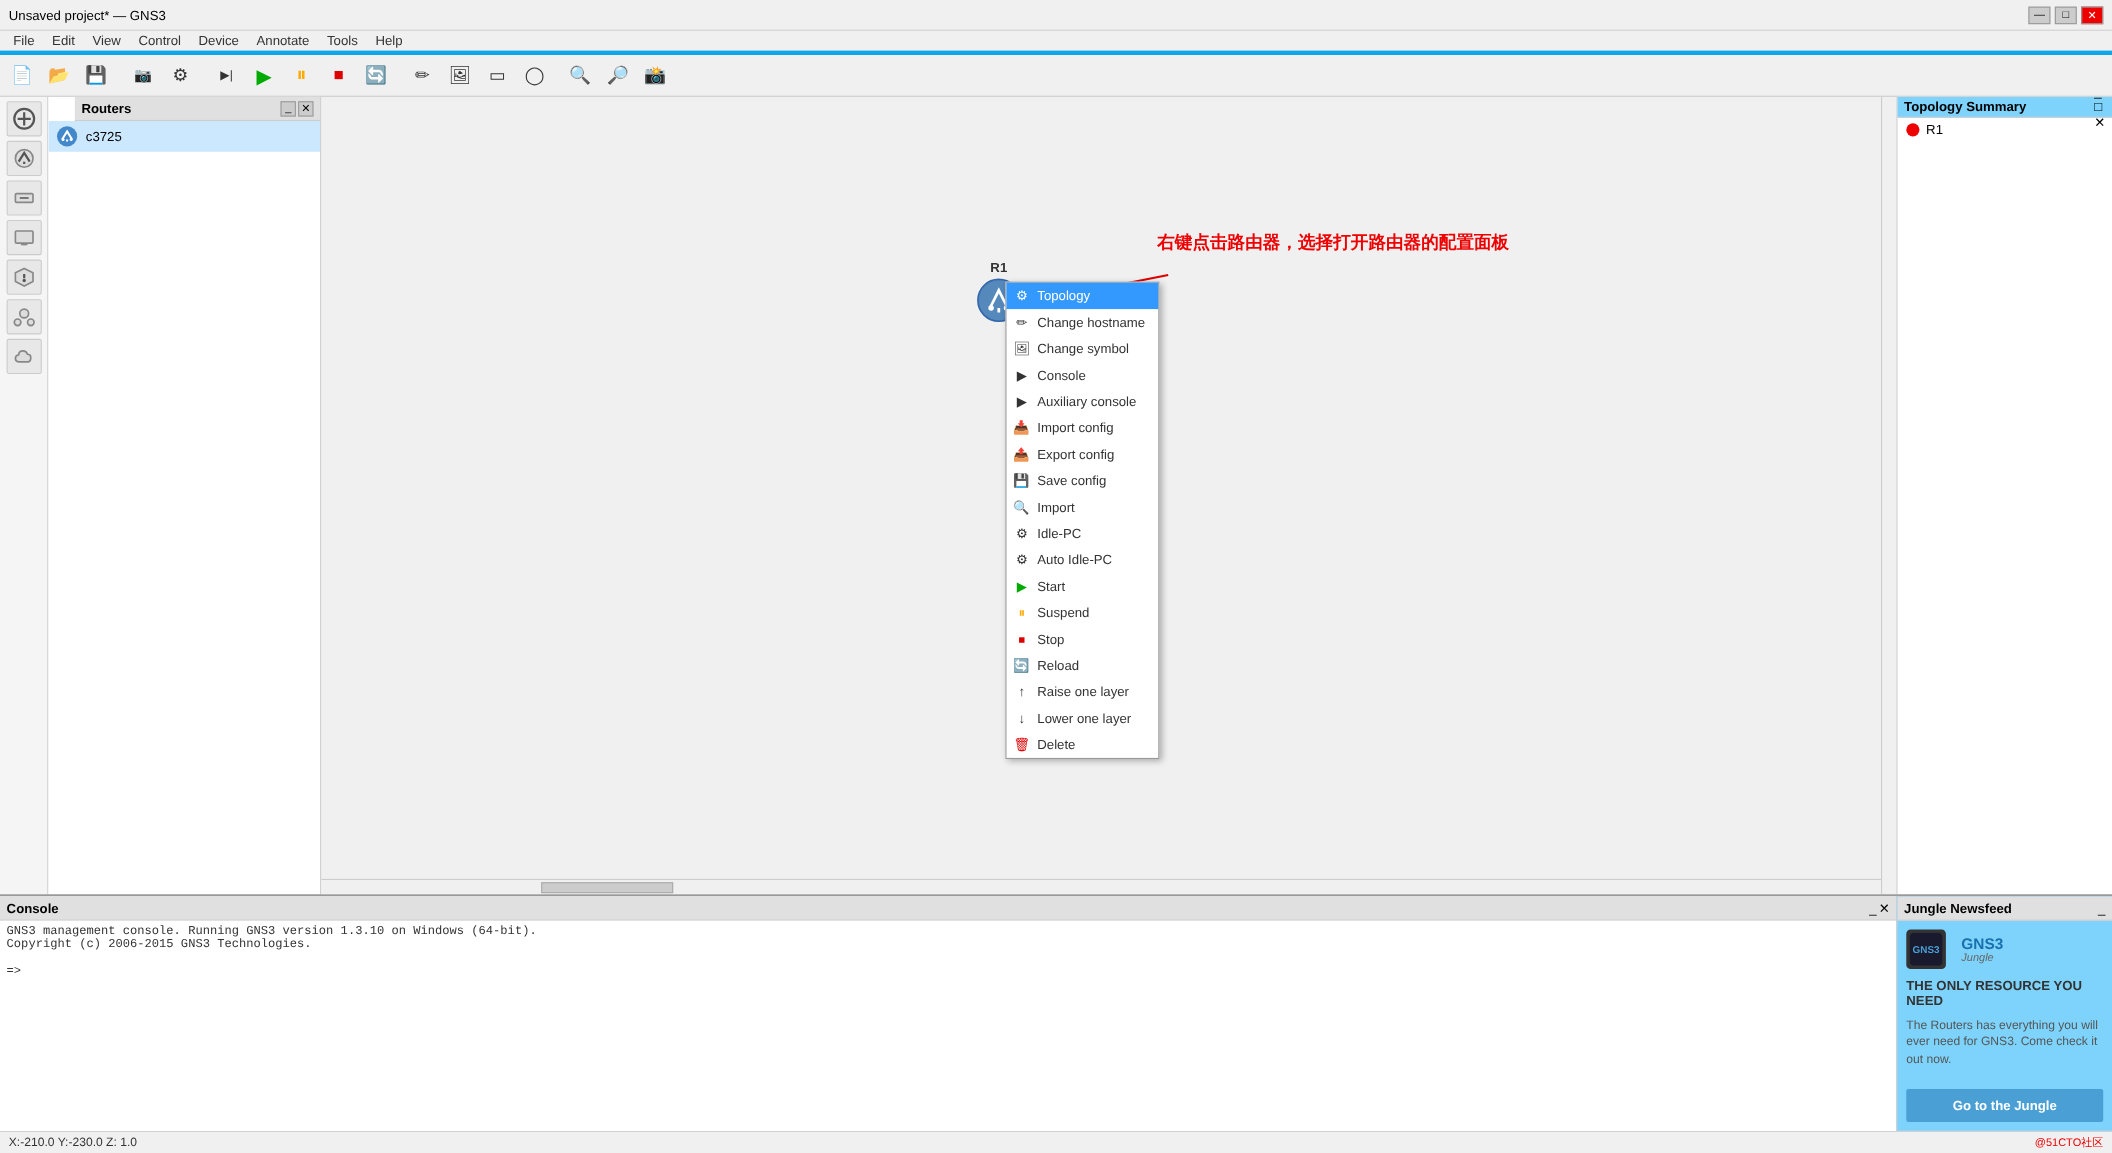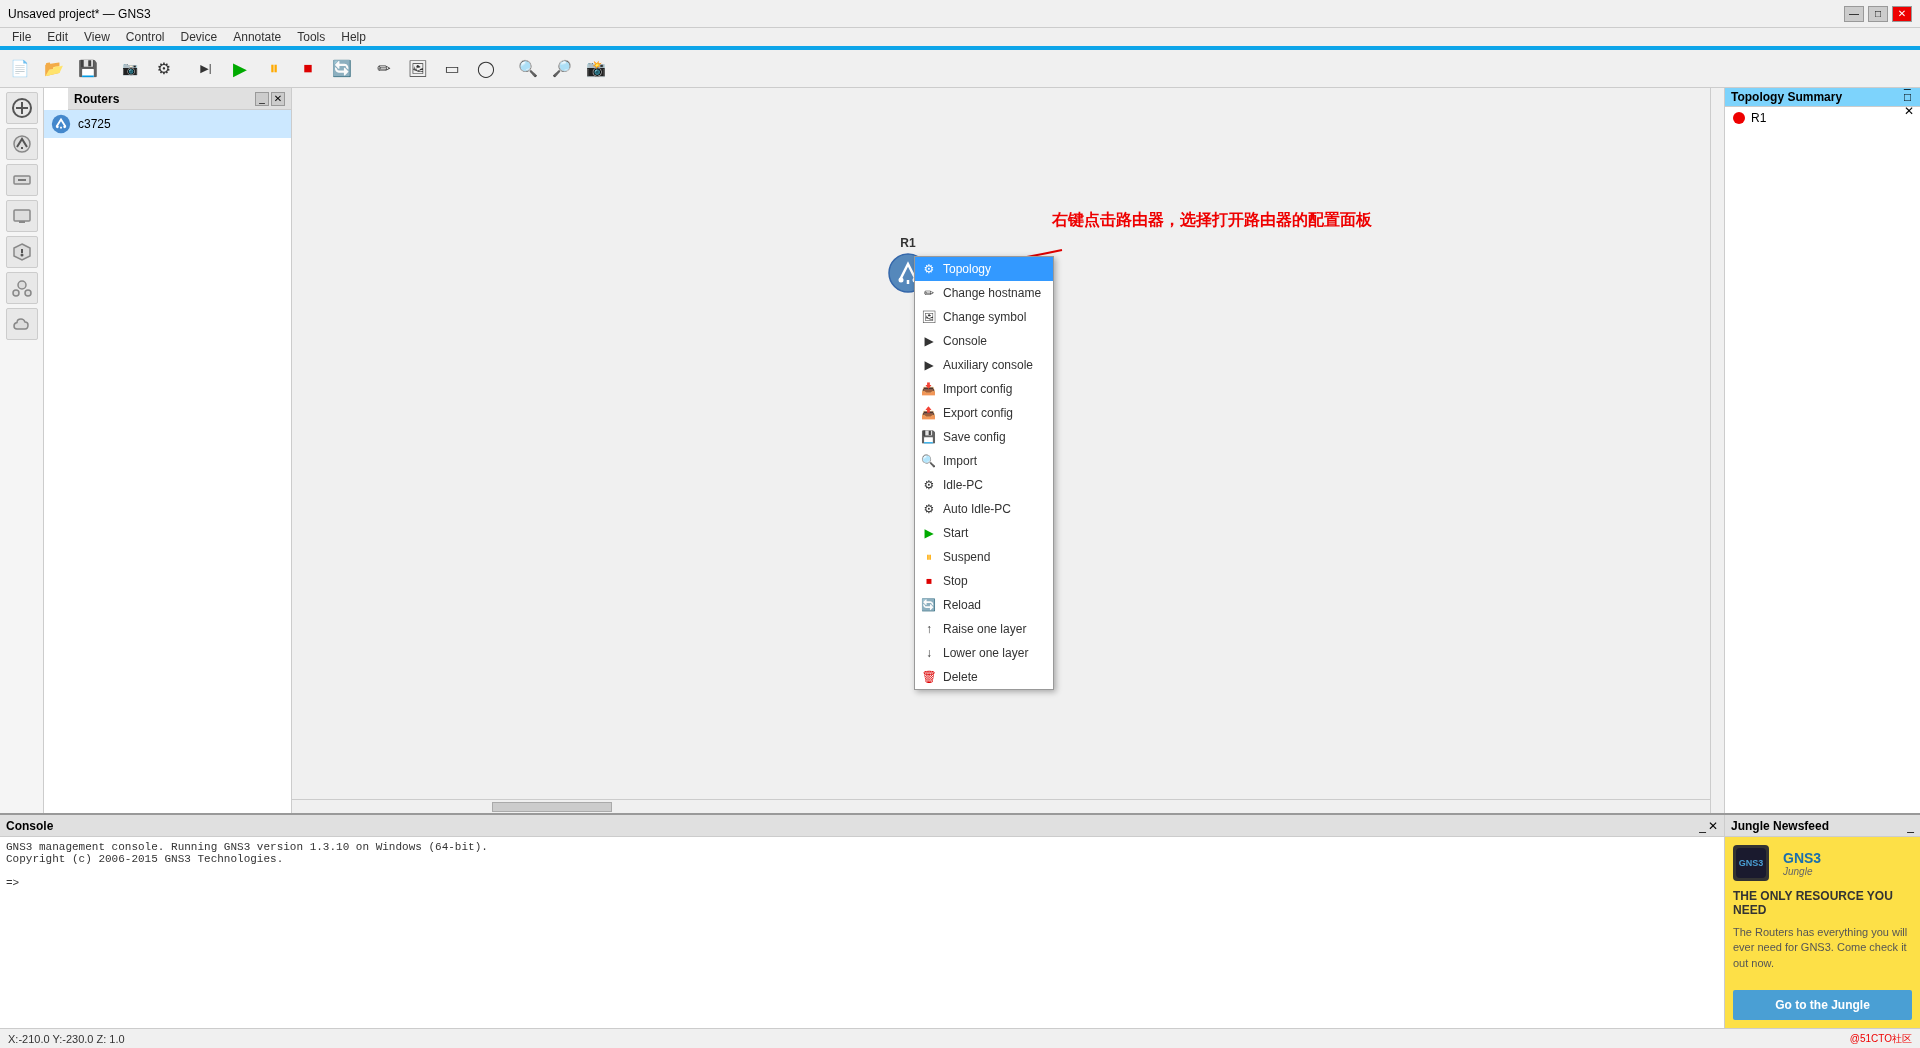--- a/index.html
+++ b/index.html
@@ -176,21 +176,21 @@
       font-family: 'Courier New', monospace;
       font-size: 11px;
       color: #333;
       background: #fff;
       overflow-y: auto;
     }
 
     
     #jungle-panel {
       width: 196px;
-      background: #fde047;
+      background: #7dd3fc;
       border-left: 1px solid #ccc;
       display: flex;
       flex-direction: column;
     }
     #jungle-header {
       background: #e0e0e0;
       height: 22px;
       padding: 0 6px;
       display: flex;
       align-items: center;

